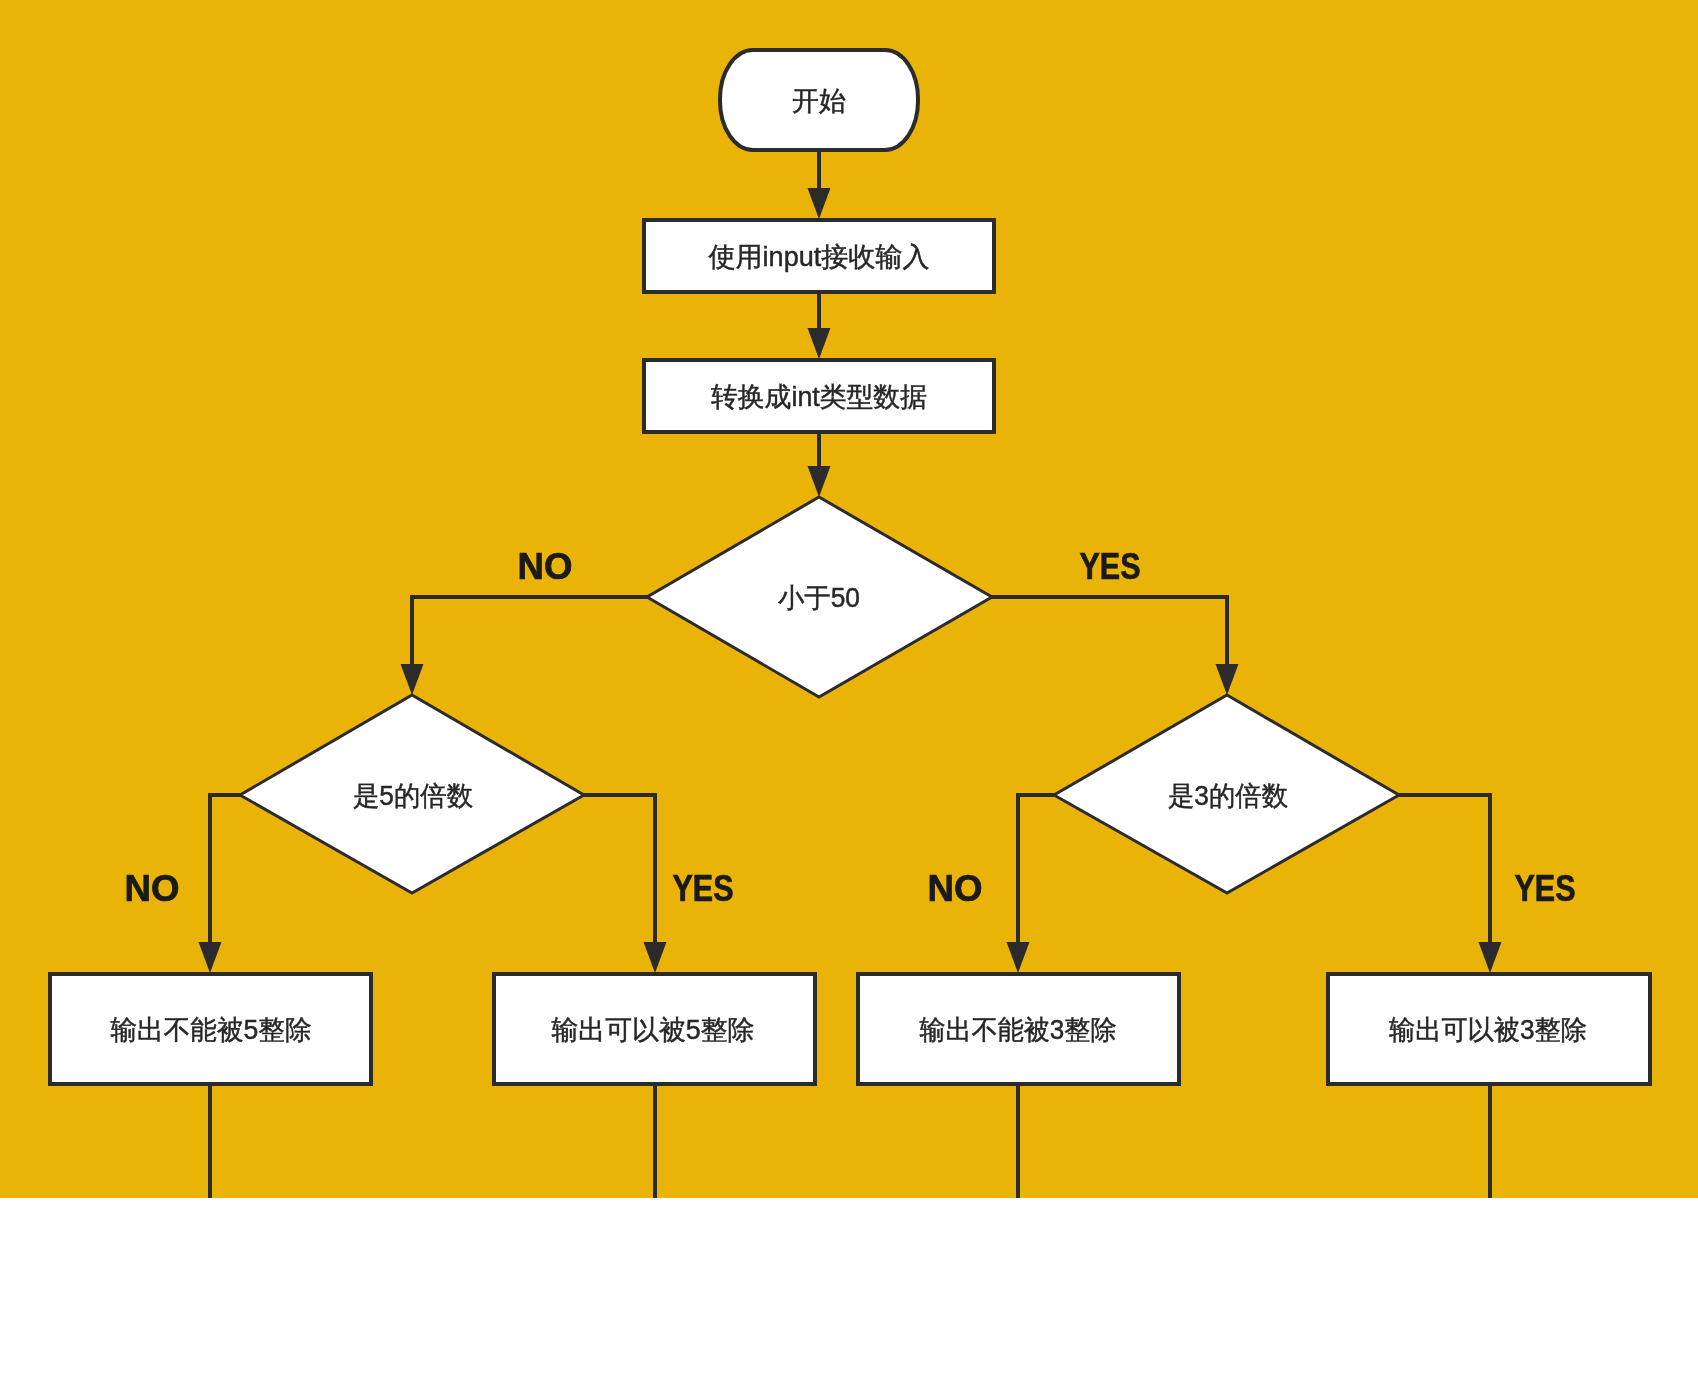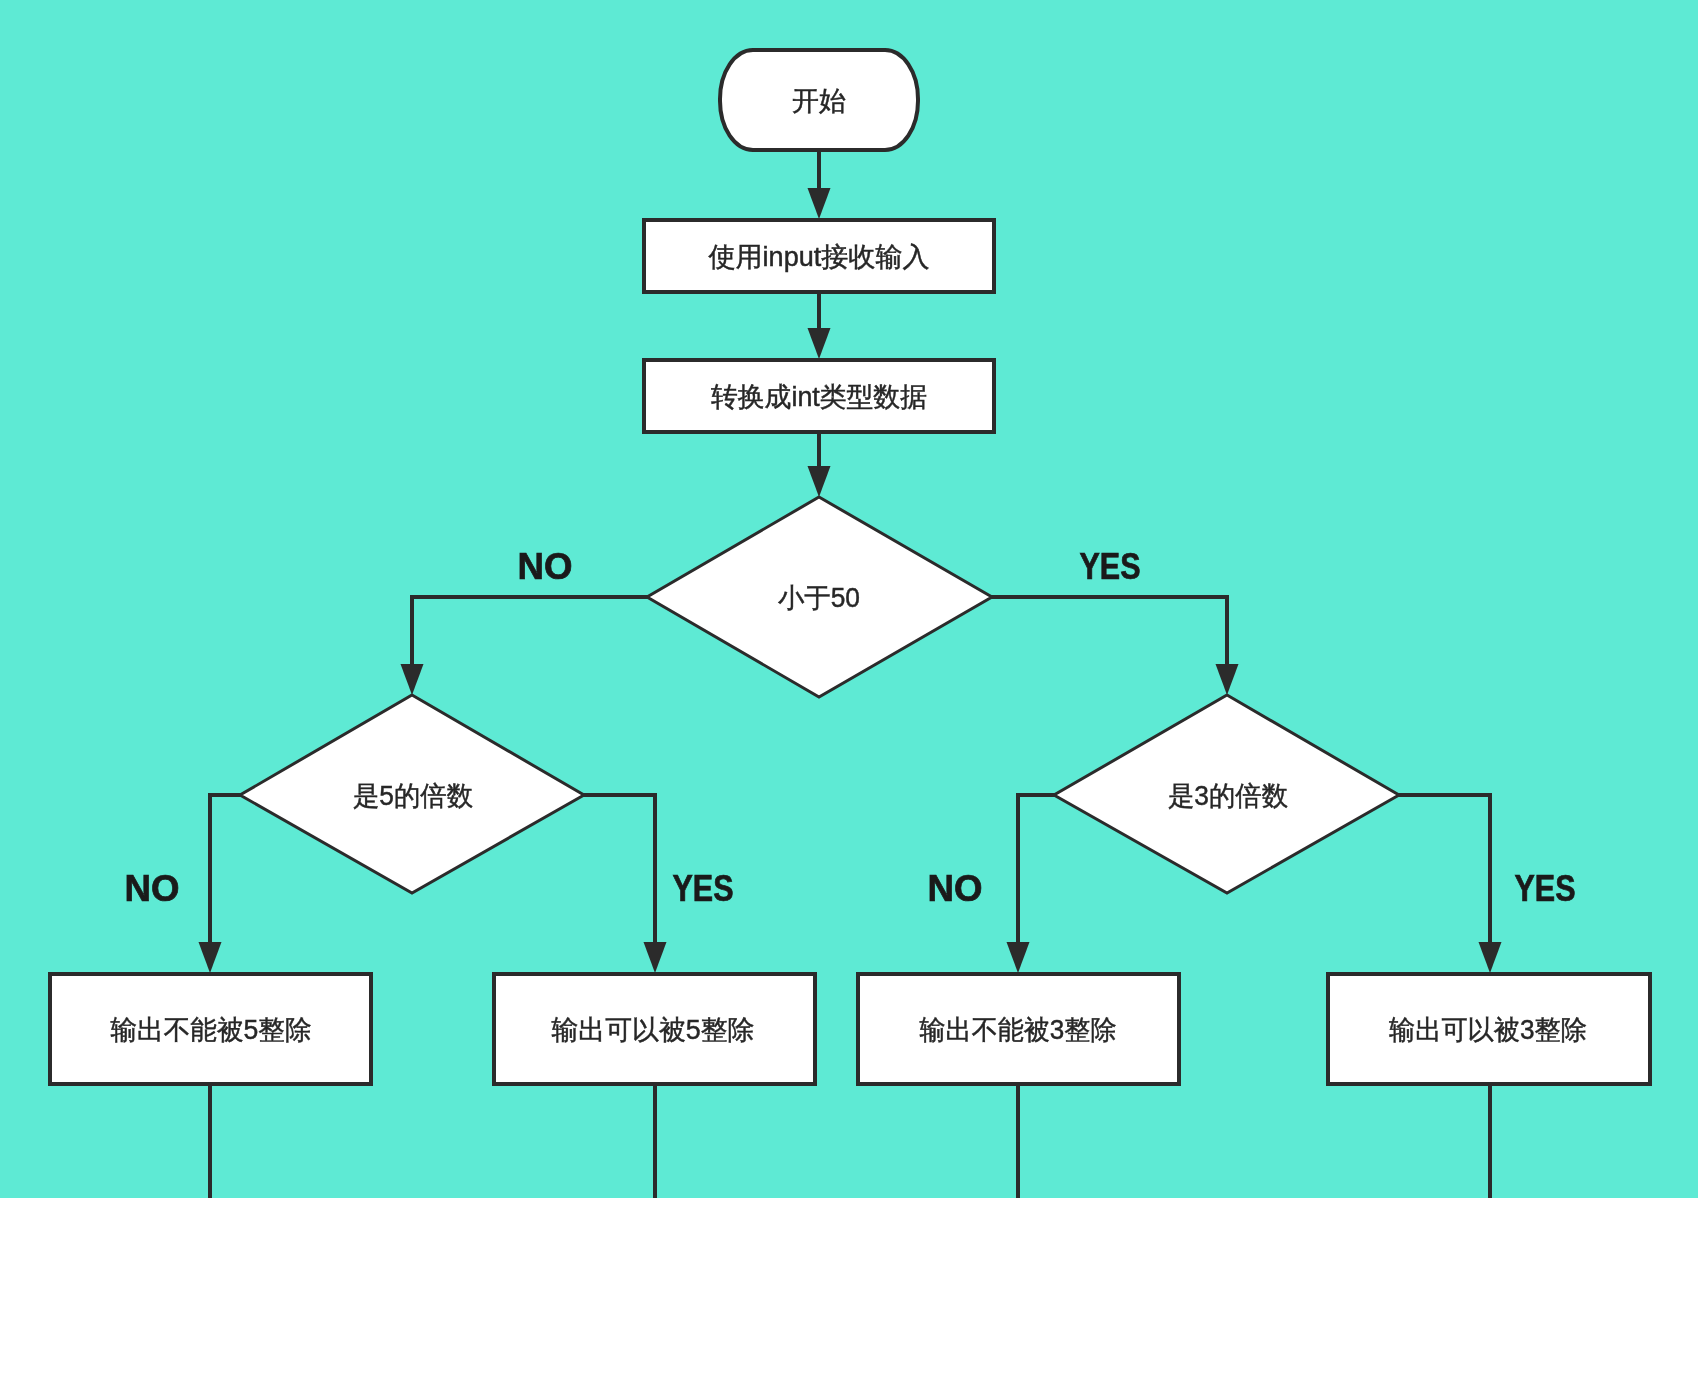--- a/index.html
+++ b/index.html
@@ -1,19 +1,19 @@
 <!DOCTYPE html>
 <html><head>
 <meta charset="utf-8">
 <title>Flowchart</title>
 <style>
   html,body{margin:0;padding:0;background:#ffffff;}
   body{width:1698px;height:1390px;overflow:hidden;
        font-family:"Liberation Sans","DejaVu Sans",sans-serif;}
-  #stage{position:relative;width:1698px;height:1198px;background:#5eead4;overflow:hidden;}
+  #stage{position:relative;width:1698px;height:1198px;background:#eab308;overflow:hidden;}
   svg.flow{position:absolute;left:0;top:0;width:1698px;height:1390px;display:block;}
   .node-shape{fill:#ffffff;stroke:#2b2b2b;}
   .rect-node{stroke-width:4;}
   .term-node{stroke-width:4;}
   .dia-node{stroke-width:3;stroke-linejoin:miter;}
   .edge{fill:none;stroke:#2b2b2b;stroke-width:4;stroke-linecap:butt;stroke-linejoin:miter;}
   .arrowhead{fill:#2b2b2b;stroke:none;}
   text.node-label{fill:#262626;font-family:"Liberation Sans","DejaVu Sans",sans-serif;
      font-size:27px;text-anchor:middle;dominant-baseline:central;font-weight:400;
      stroke:#262626;stroke-width:0.45;paint-order:stroke fill;}

